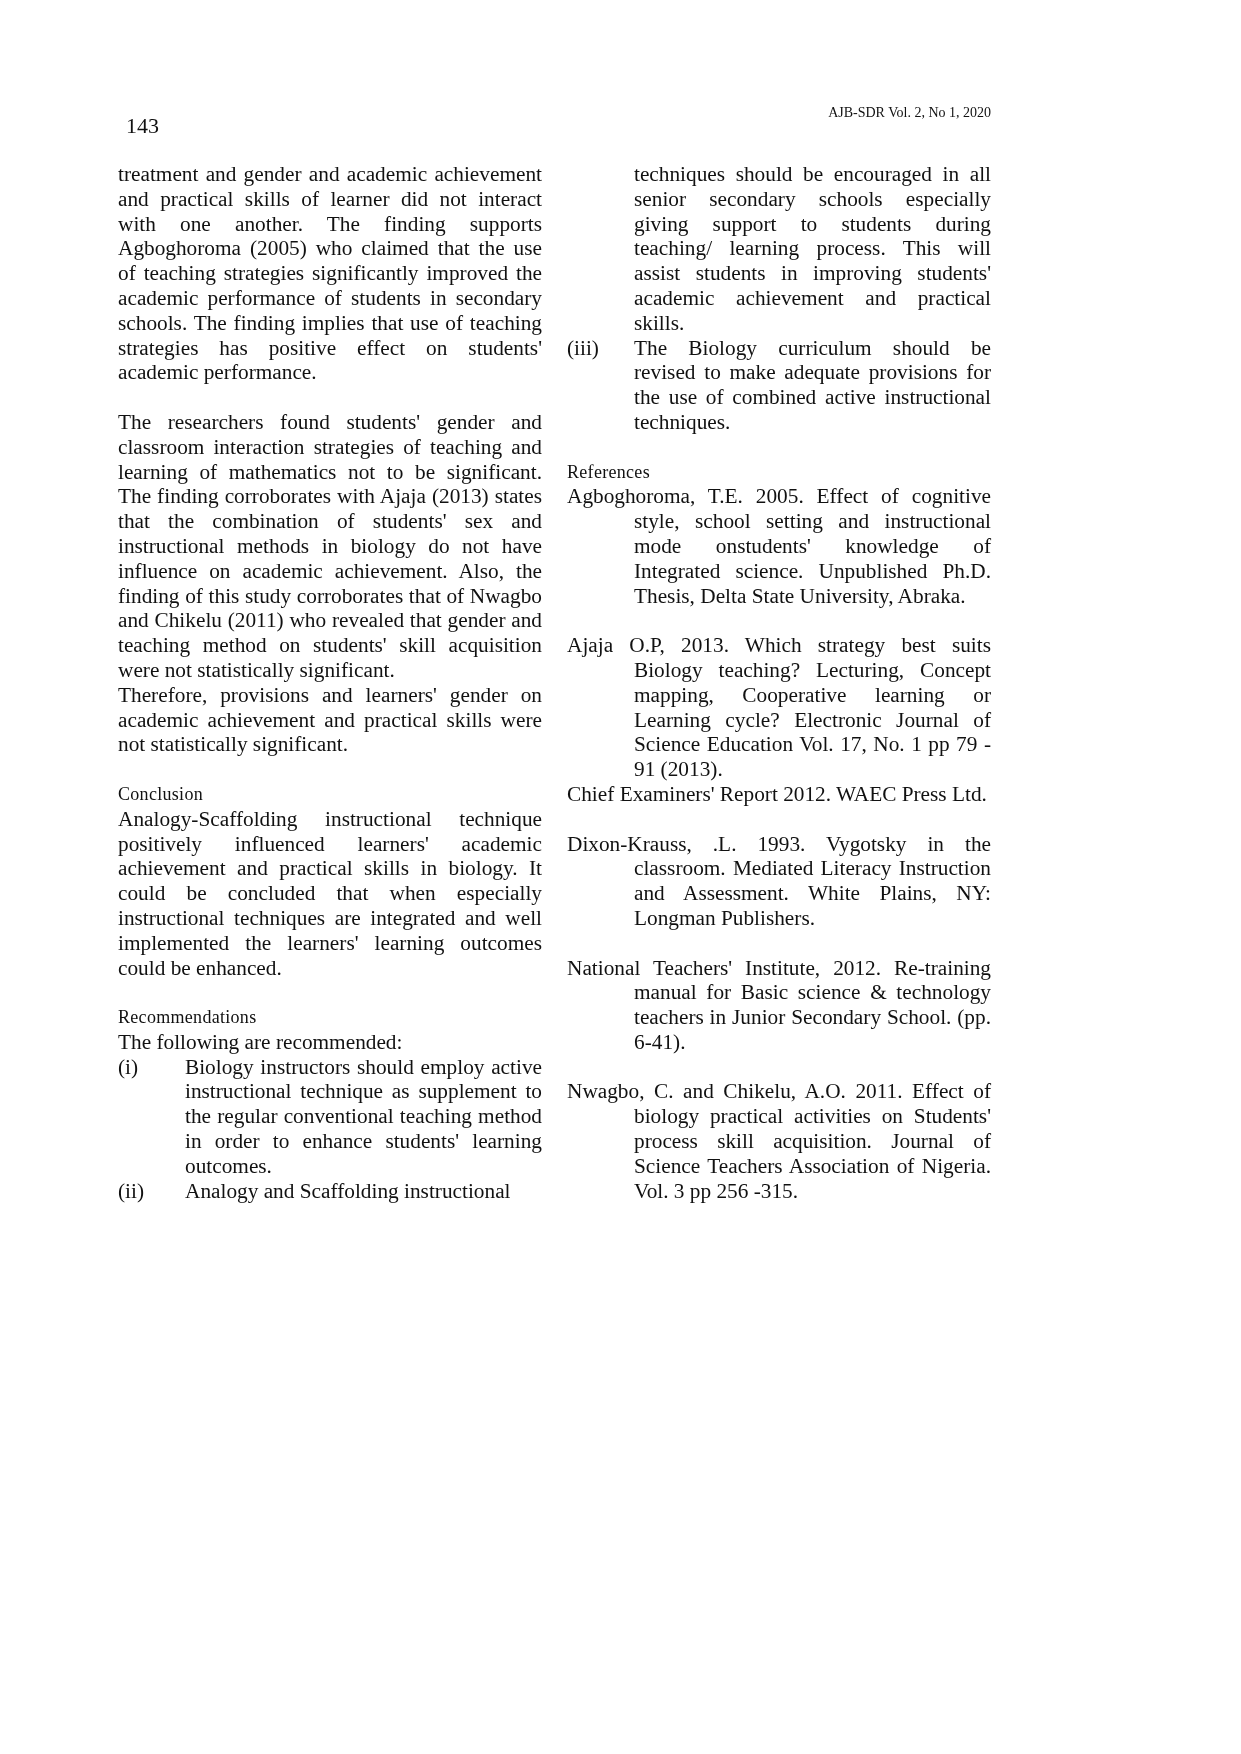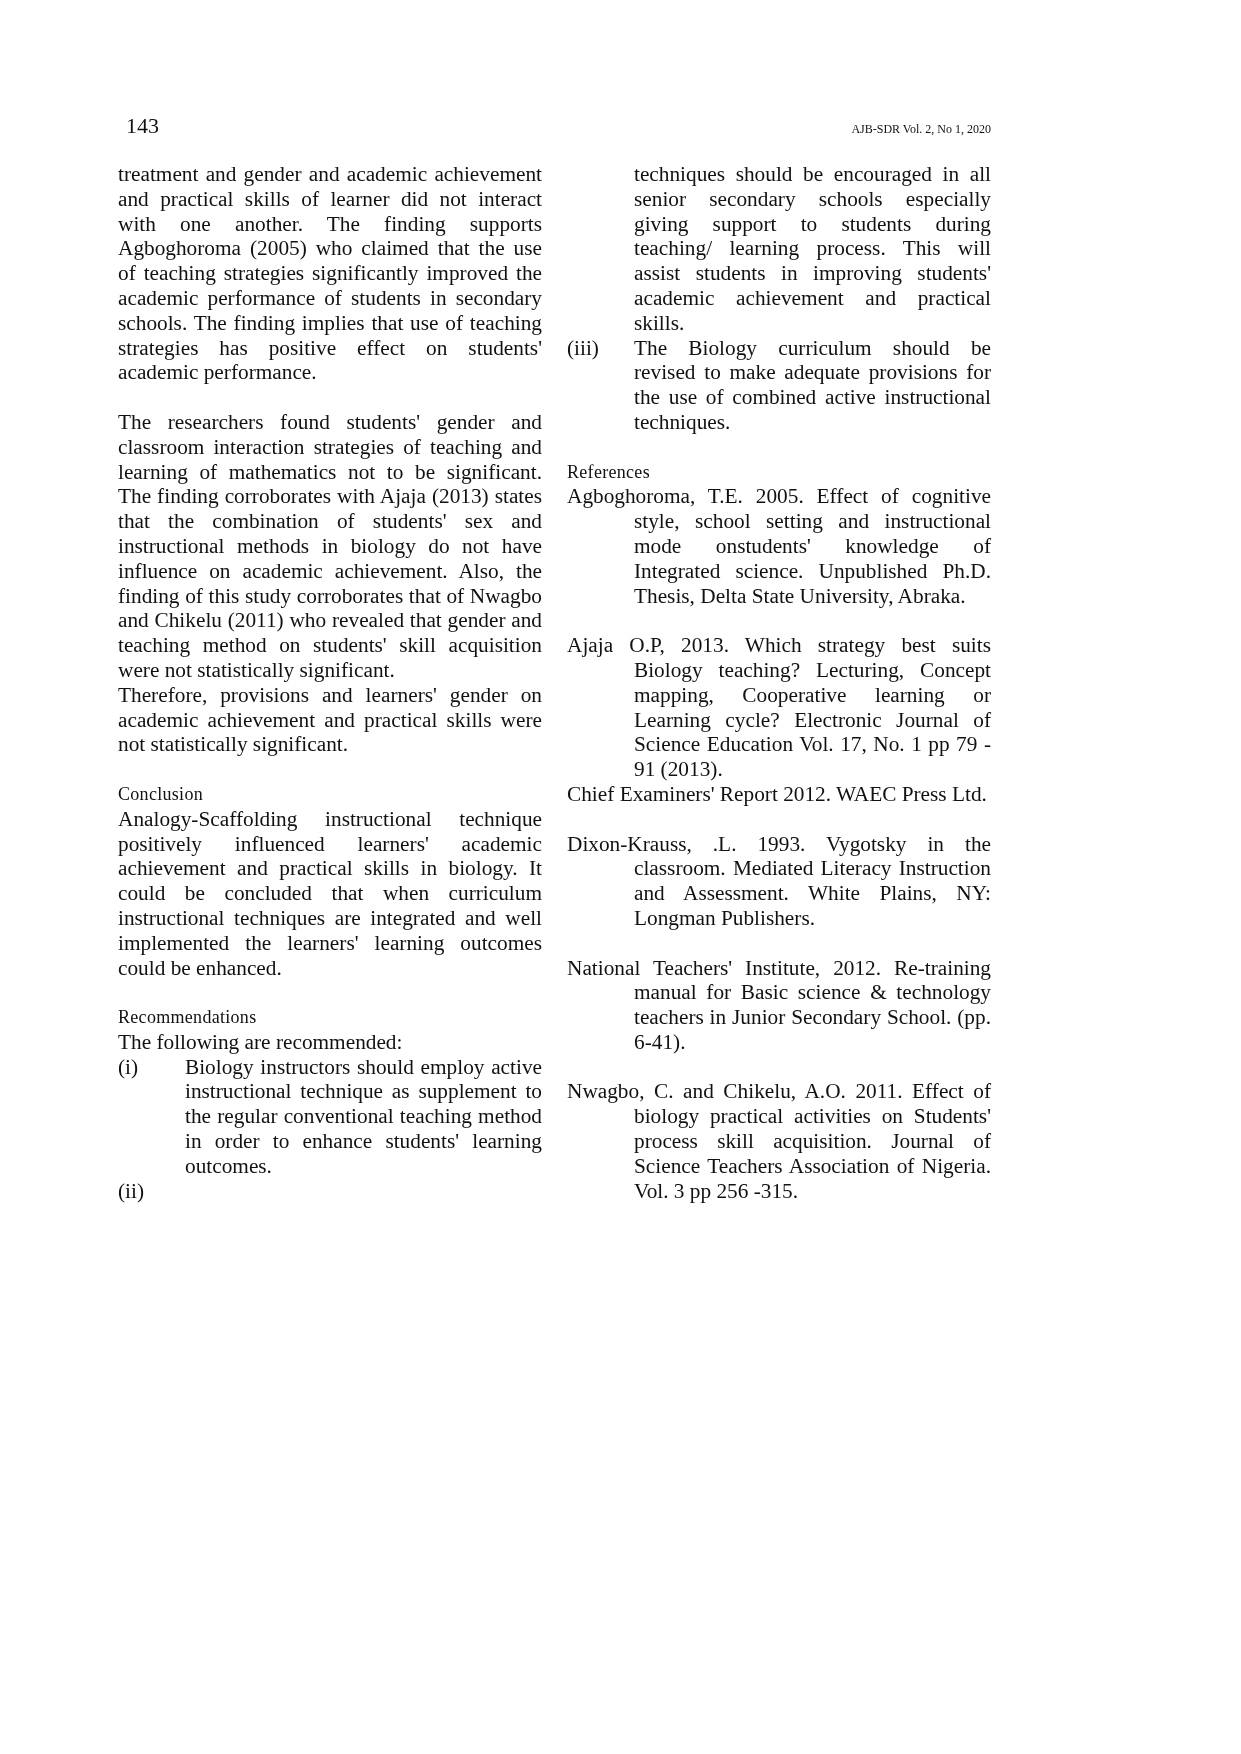--- a/index.html
+++ b/index.html
@@ -3,21 +3,21 @@
 <meta charset="utf-8">
 <style>
   html, body { margin: 0; padding: 0; background: #ffffff; }
   body {
     width: 1241px; height: 1754px; position: relative; overflow: hidden;
     font-family: "Liberation Serif", "DejaVu Serif", serif;
     color: #111111;
   }
   .hdr { position: absolute; top: 113px; font-size: 22px; line-height: 26px; }
   .hdr-page { left: 126px; }
-  .hdr-journal { right: 250px; font-size: 12px; top: 116px; }
+  .hdr-journal { right: 250px; font-size: 14px; top: 100px; }
   .col { position: absolute; top: 162px; width: 424px; font-size: 21.3px; line-height: 24.8px; }
   .col-left { left: 118px; }
   .col-right { left: 567px; }
   p { margin: 0; text-align: justify; text-align-last: left; }
   .gap { height: 24.8px; }
   .heading { margin: 0; font-weight: normal; font-size: 18px; line-height: 24.8px; letter-spacing: 0.3px; }
   .li { display: flex; }
   .li-num { width: 67px; flex: 0 0 67px; font-family: Liberation Serif, serif; }
   .li-text { flex: 1; text-align: justify; text-align-last: left; }
   .li-cont { padding-left: 67px; text-align: justify; text-align-last: left; }
@@ -29,30 +29,31 @@
 <div class="hdr hdr-page">143</div>
 <div class="hdr hdr-journal">AJB-SDR Vol. 2, No 1, 2020</div>
 
 <div class="col col-left">
   <p>treatment and gender and academic achievement and practical skills of learner did not interact with one another. The finding supports Agboghoroma (2005) who claimed that the use of teaching strategies significantly improved the academic performance of students in secondary schools. The finding implies that use of teaching strategies has positive effect on students' academic performance.</p>
   <div class="gap"></div>
   <p>The researchers found   students' gender and classroom interaction strategies of teaching and learning of mathematics not to be significant. The finding corroborates with Ajaja (2013) states that the combination of students' sex and instructional methods in biology do not have influence on academic achievement. Also, the finding of this study corroborates that of Nwagbo and Chikelu (2011) who revealed that gender and teaching method on students' skill acquisition were not statistically significant.</p>
   <p>Therefore, provisions and learners' gender on academic achievement and practical skills were not statistically significant.</p>
   <div class="gap"></div>
   <h3 class="heading">Conclusion</h3>
-  <p>Analogy-Scaffolding instructional technique positively influenced learners' academic achievement and practical skills in biology. It could be concluded that when curriculum instructional techniques are integrated and well implemented the learners' learning outcomes could be enhanced.</p>
+  <p>Analogy-Scaffolding instructional technique positively influenced learners' academic achievement and practical skills in biology. It could be concluded that when especially instructional techniques are integrated and well implemented the learners' learning outcomes could be enhanced.</p>
   <div class="gap"></div>
   <h3 class="heading">Recommendations</h3>
   <p>The following are recommended:</p>
   <div class="li">
     <span class="li-num">(i)</span>
     <span class="li-text">Biology instructors should employ active instructional technique as supplement to the regular conventional teaching method in order to enhance students' learning outcomes.</span>
   </div>
   <div class="li">
     <span class="li-num">(ii)</span>
+    <span class="li-text">Analogy and Scaffolding instructional</span>
   </div>
 </div>
 
 <div class="col col-right">
   <p class="li-cont">techniques should be encouraged in all senior secondary schools especially giving support to students during teaching/ learning process. This will assist students in improving students' academic achievement and practical skills.</p>
   <div class="li">
     <span class="li-num">(iii)</span>
     <span class="li-text">The Biology curriculum should be revised to make adequate provisions for the use of combined active instructional techniques.</span>
   </div>
   <div class="gap"></div>

